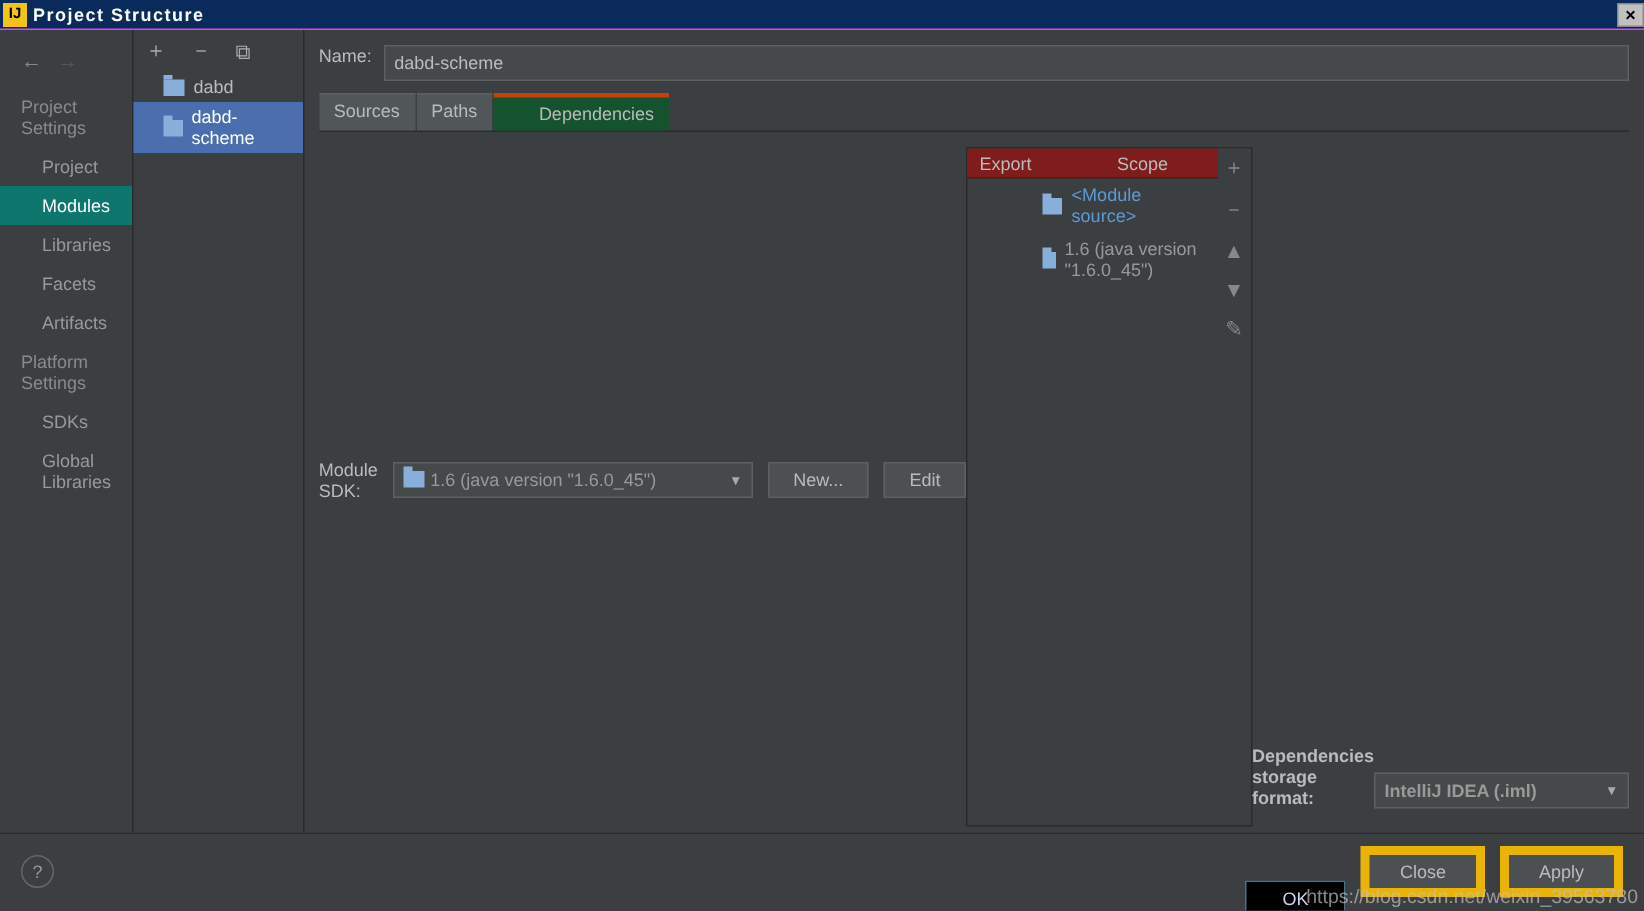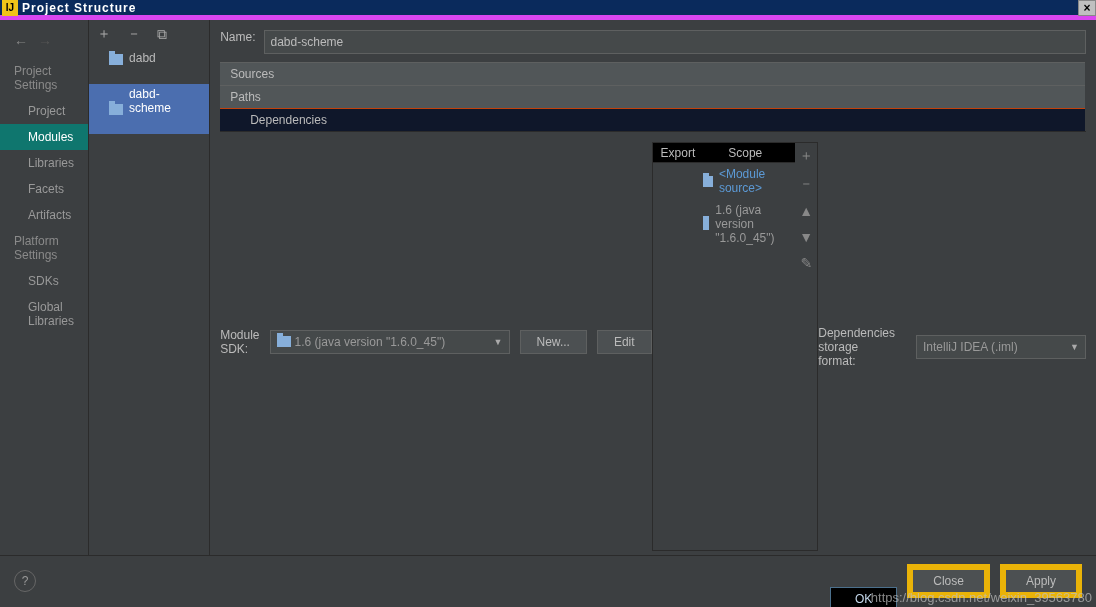--- a/index.html
+++ b/index.html
@@ -1,70 +1,70 @@
 <!DOCTYPE html>
 <html><head>
 <meta charset="utf-8">
 <style>
 * { box-sizing: border-box; margin: 0; padding: 0; font-family: "Segoe UI", Arial, sans-serif; font-size: 12px; }
 body { width: 1096px; height: 607px; background: #3c3f41; color: #bbbbbb; overflow: hidden; position: relative; }
 
-.titlebar { height: 20px; background: linear-gradient(#0a2a5c, #0a2a5c 50%, #3c3f41 50%, #3c3f41); background: #0a2a5c; display: flex; align-items: center; padding-left: 2px; border-bottom: 5px solid #d946ef; }
+.titlebar { height: 20px; background: linear-gradient(#0a2a5c, #0a2a5c 50%, #3c3f41 50%, #3c3f41); background: #0a2a5c; display: flex; align-items: center; padding-left: 2px; border-bottom: 1px solid #d946ef; }
 .titlebar-icon { width: 16px; height: 16px; background: #f0c419; display: inline-flex; align-items: center; justify-content: center; font-size: 10px; font-weight: bold; color: #000; margin-right: 4px; }
 .titlebar-text { color: #fff; font-weight: bold; font-size: 12px; letter-spacing: 1px; }
 .titlebar-close { margin-left: auto; width: 18px; height: 16px; background: #c0c0c0; color: #000; font-weight: bold; text-align: center; line-height: 14px; cursor: pointer; border: 1px solid #888; }
 
 .content { display: flex; height: 535px; }
 
 .sidebar { width: 175px; background: #3c3f41; padding-top: 8px; }
 .nav-arrows { display: flex; gap: 10px; padding: 4px 14px 10px; }
 .nav-arrow { color: #888; font-size: 14px; cursor: pointer; }
 .nav-arrow.disabled { color: #555; }
 .section-header { padding: 6px 14px; color: #8a8a8a; font-size: 12px; }
 .section-item { padding: 6px 14px 6px 28px; color: #999; cursor: pointer; }
 .section-item.active { background: #0f766e; color: #fff; }
 
 .module-panel { width: 310px; background: #3c3f41; border-left: 1px solid #2b2b2b; }
 .module-toolbar { height: 28px; display: flex; align-items: center; gap: 16px; padding: 0 8px; }
 .tb-icon { color: #aaa; cursor: pointer; font-size: 14px; }
 .module-list { }
-.module-item { display: flex; align-items: flex-end; gap: 6px; padding: 3px 8px 19px 20px; cursor: pointer; }
+.module-item { display: flex; align-items: center; gap: 6px; padding: 3px 8px 3px 20px; cursor: pointer; }
 .module-item.selected { background: #4b6eaf; color: #fff; }
 .folder-icon { width: 14px; height: 11px; background: #87afda; display: inline-block; position: relative; }
 .folder-icon::before { content:""; position:absolute; top:-3px; left:0; width:6px; height:3px; background:#87afda; }
 
 .main-panel { flex: 1; background: #3c3f41; border-left: 1px solid #2b2b2b; padding: 10px 10px 0 10px; display: flex; flex-direction: column; }
 .name-row { display: flex; align-items: flex-start; gap: 8px; margin-bottom: 8px; }
 .name-label { color: #bbb; }
 .name-input { flex: 1; background: #45494a; border: 1px solid #5e6060; color: #bbb; padding: 4px 6px; height: 24px; }
 
-.tabs { display: flex; border-bottom: 1px solid #2b2b2b; flex-direction: column; }
+.tabs { display: flex; border-bottom: 1px solid #2b2b2b; }
 .tab { padding: 4px 10px; background: #4a4d4f; color: #bbb; margin-right: 1px; cursor: pointer; border-top: 1px solid #5e6060; }
-.tab.active { background: #0f172a; border-top: 1px solid #c2410c; padding-left: 30px; }
+.tab.active { background: #14532d; border-top: 3px solid #c2410c; padding-left: 30px; }
 .tab:not(.active) { background: #515658; }
 
 .dep-body { padding: 10px 0 4px 0; display: flex; flex-direction: row; flex: 1; }
 .sdk-row { display: flex; align-items: center; gap: 10px; margin-bottom: 10px; }
 .sdk-label { color: #bbb; }
 .sdk-select { background: #45494a; border: 1px solid #5e6060; color: #999; padding: 3px 24px 3px 6px; min-width: 240px; height: 24px; position: relative; display: inline-flex; align-items: center; gap: 4px; cursor: pointer; }
 .sdk-select::after { content: "▼"; position: absolute; right: 6px; color: #aaa; font-size: 9px; }
 .btn { background: #4c5052; border: 1px solid #5e6060; color: #bbb; padding: 3px 16px; height: 24px; cursor: pointer; text-align: center; }
 
 .dep-table-wrap { display: flex; flex: 1; border: 1px solid #2b2b2b; background: #3c3f41; }
 .dep-table { flex: 1; }
-.dep-header { display: flex; background: #000000; border-bottom: 1px solid #2b2b2b; height: 20px; align-items: center; }
+.dep-header { display: flex; background: #7f1d1d; border-bottom: 1px solid #2b2b2b; height: 20px; align-items: center; gap: 24px; }
 .dep-header .col-export { flex: 1; padding-left: 8px; color: #bbb; }
 .dep-header .col-scope { width: 100px; text-align: center; color: #bbb; }
 .dep-row { display: flex; align-items: center; gap: 6px; padding: 4px 8px 4px 50px; }
 .dep-src { color: #5c9ad6; }
 .dep-lib { color: #999; }
 .side-tools { width: 22px; background: #3c3f41; display: flex; flex-direction: column; align-items: center; padding-top: 4px; gap: 10px; }
 .side-tool { color: #888; font-size: 14px; cursor: pointer; }
 
-.storage-row { display: flex; align-items: center; gap: 21px; padding: 12px 0; }
+.storage-row { display: flex; align-items: flex-end; gap: 0; padding: 12px 0; font-weight: bold; }
 
 .footer { height: 50px; border-top: 1px solid #2b2b2b; display: flex; align-items: center; padding: 0 14px; gap: 10px; background: #3c3f41; }
 .help-icon { width: 22px; height: 22px; border: 1px solid #666; border-radius: 50%; text-align: center; line-height: 20px; color: #999; cursor: pointer; }
 .footer-spacer { flex: 1; }
 .btn-primary { background: #000000; border: 1px solid #4c708c; color: #c4d7ea; padding: 4px 24px; cursor: pointer; margin-top: 36px; }
 .btn-footer { background: #4c5052; border: 6px solid #eab308; color: #bbb; padding: 4px 20px; cursor: pointer; }
 
 .watermark { position: absolute; right: 4px; bottom: 2px; color: #c0c0c0; font-size: 13px; opacity: 0.7; pointer-events: none; }
 </style>
 </head>

